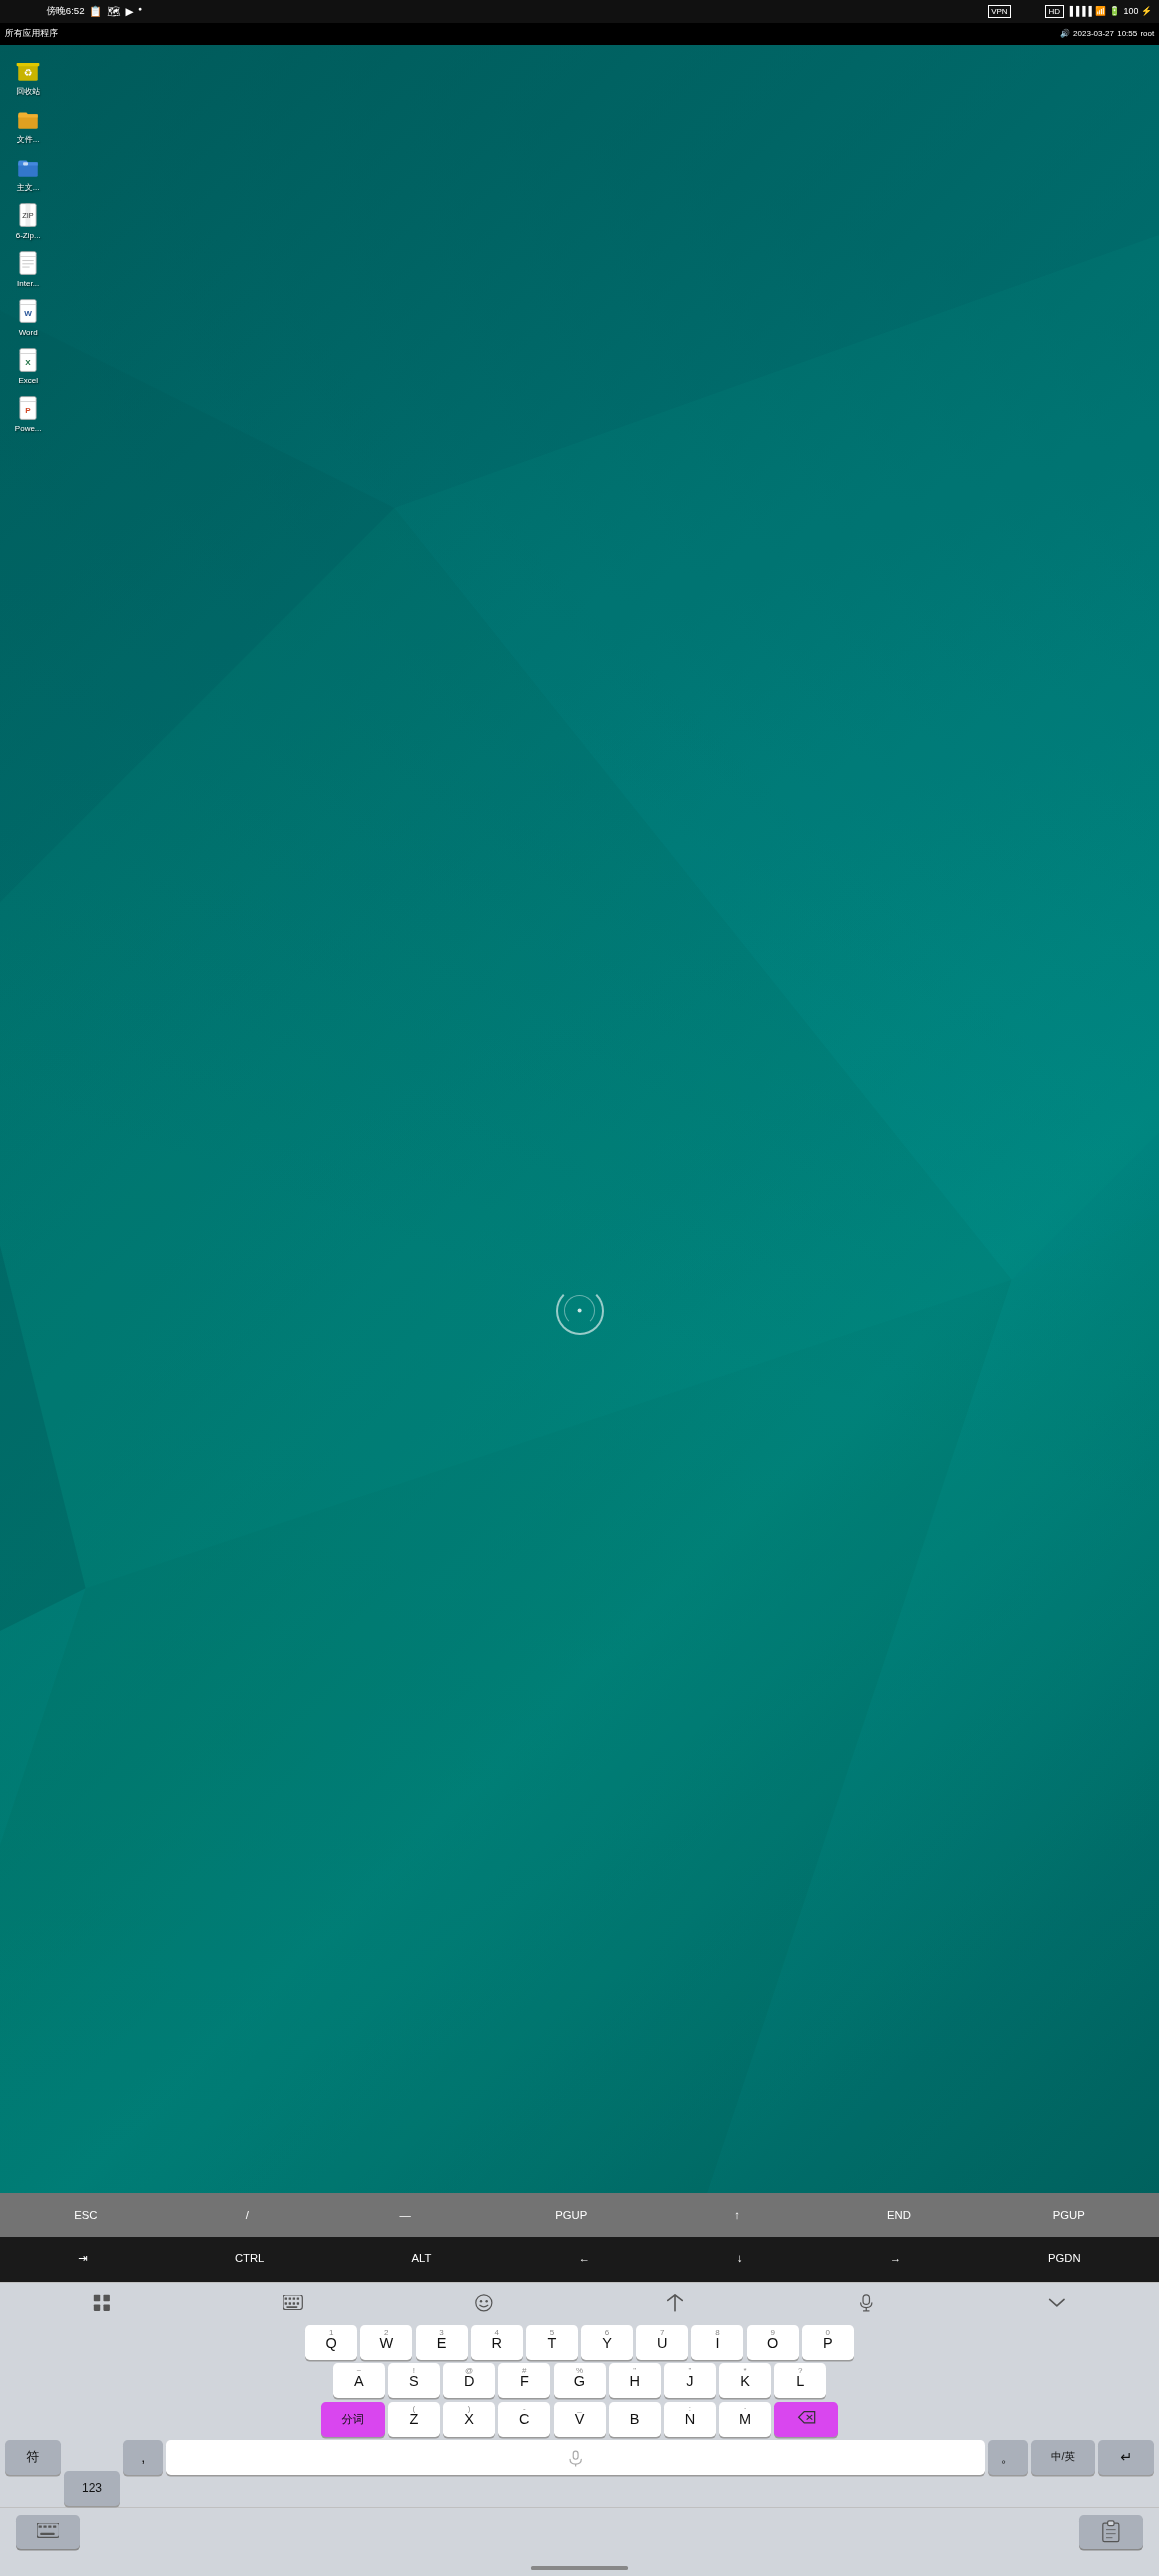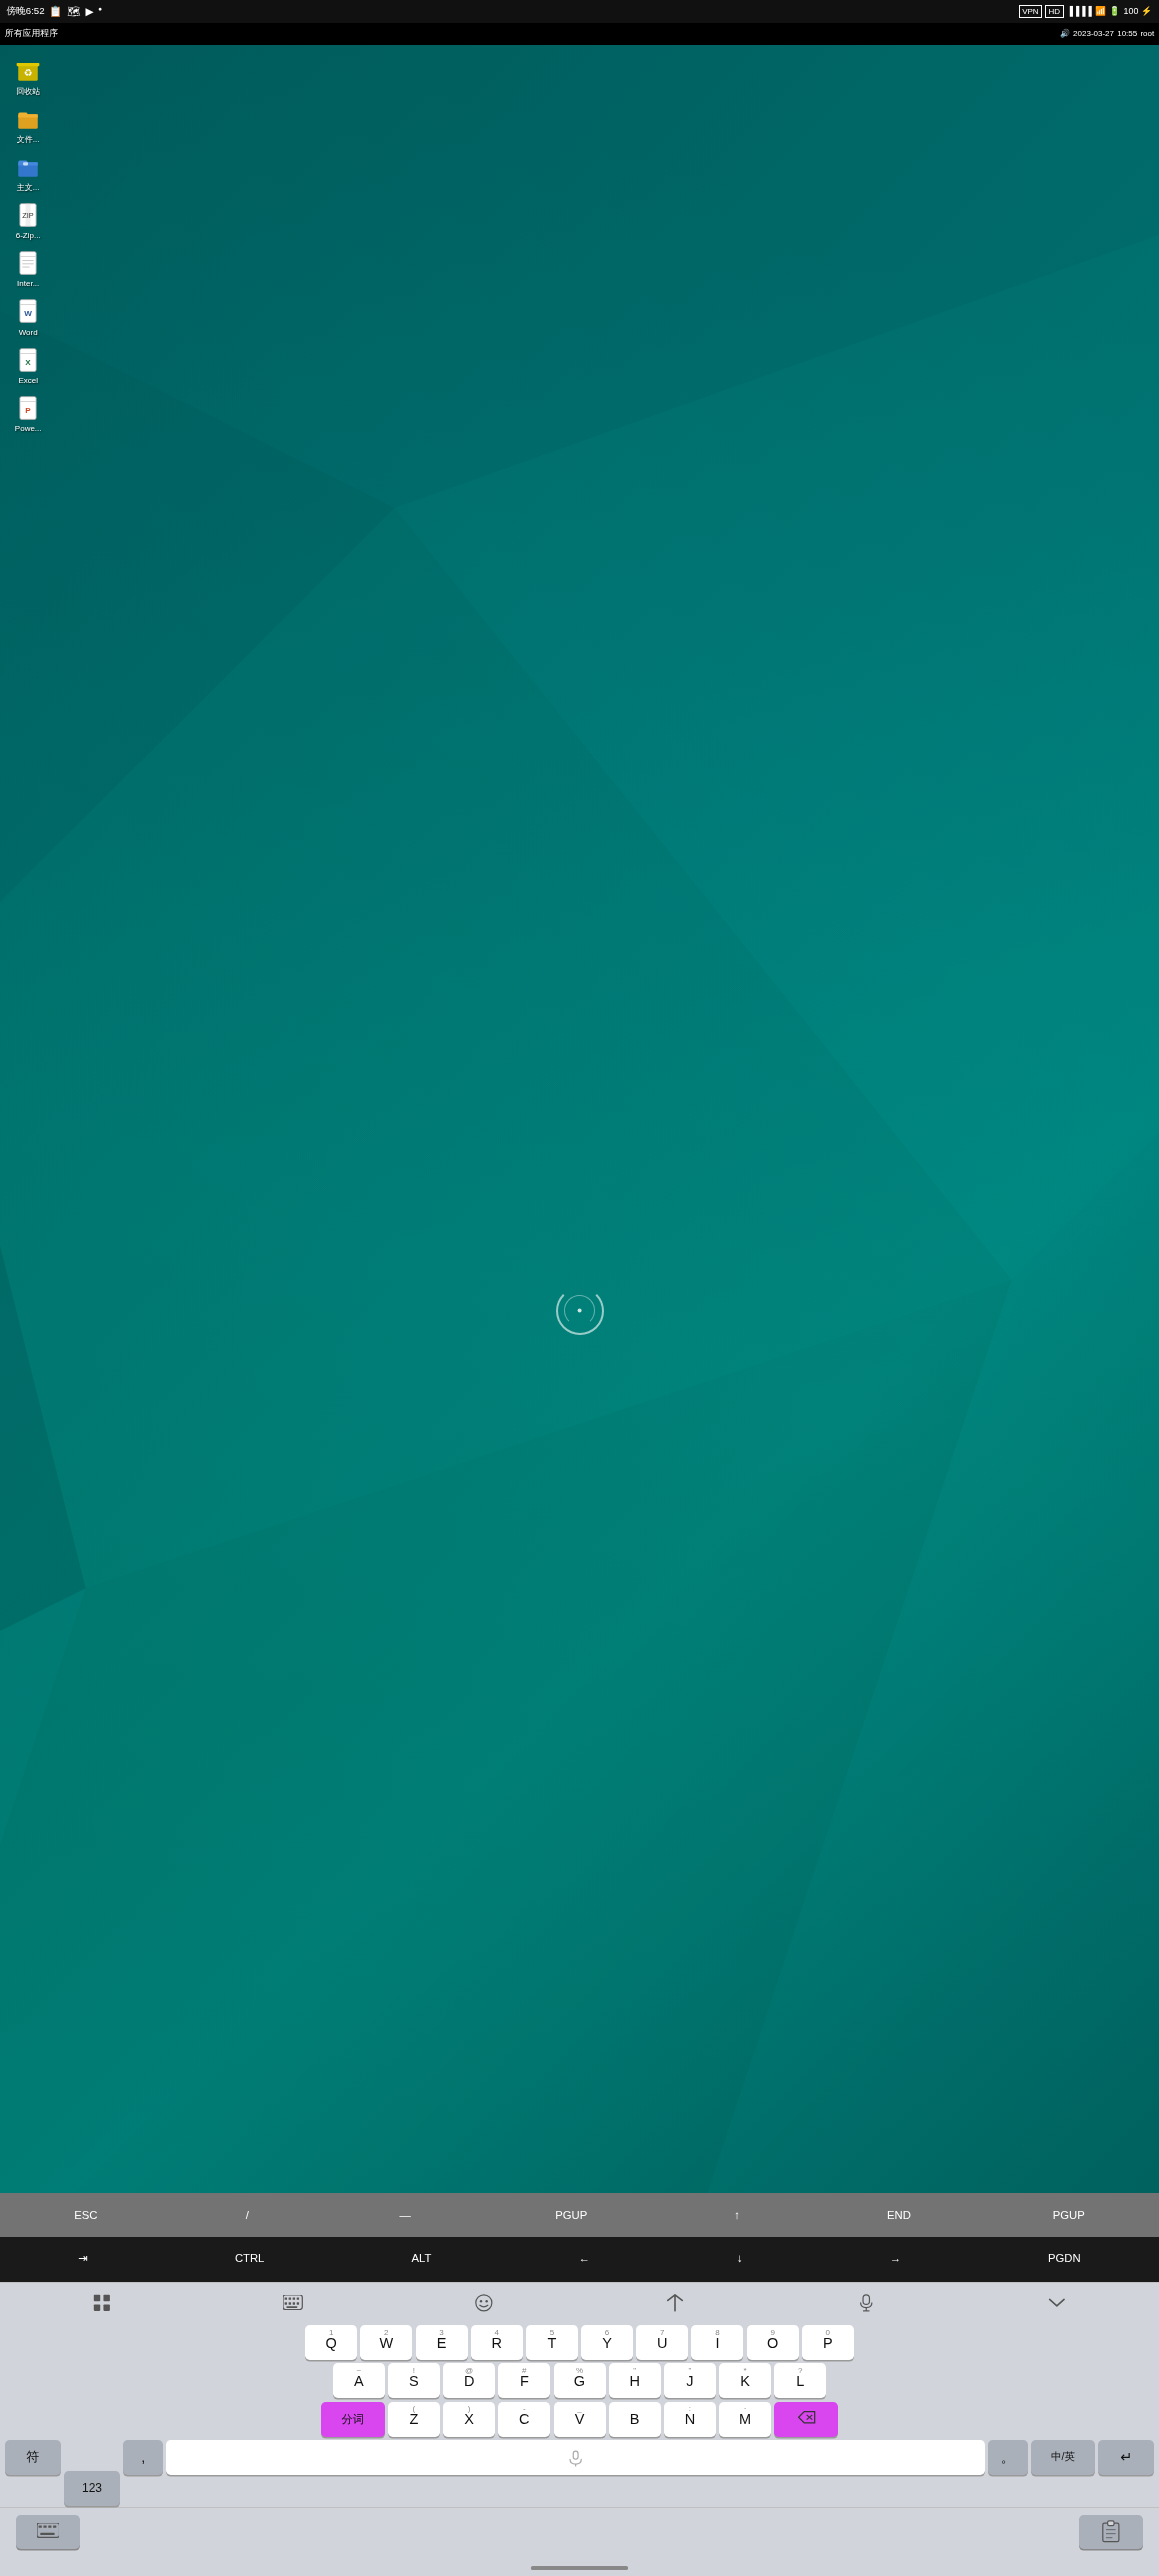--- a/index.html
+++ b/index.html
@@ -18,21 +18,21 @@
       height: 22.5px;
       background: #111;
       display: flex;
       align-items: center;
       justify-content: space-between;
       padding: 0 6.4px;
       color: #fff;
       font-size: 9.7px;
       z-index: 100;
     }
-    .status-left { display: flex; gap: 4.8px; }
+    .status-left { display: flex; gap: 4.8px; margin-left: 40px; }
     .status-right { display: flex; align-items: center; gap: 3.2px; font-size: 8.9px; }
 
     
     .taskbar {
       position: absolute;
       top: 22.5px; left: 0; right: 0;
       height: 22.5px;
       background: rgba(0,0,0,0.7);
       display: flex;
       align-items: center;
@@ -315,21 +315,21 @@
   <div class="status-left">
     <span>傍晚6:52</span>
 
     <span style="font-size:10.5px;">📋</span>
     <span style="font-size:10.5px;">🗺</span>
     <span style="font-size:10.5px;">▶</span>
     <span style="font-size:6.4px;">●</span>
   </div>
   <div class="status-right">
     <span style="border:0.8px solid #fff;padding:0.8px 2.4px;font-size:8px;">VPN</span>
-    <span style="border:0.8px solid #fff;padding:0.8px 2.4px;font-size:8px;">HD</span>
+    <span style="border:0.8px solid #fff;padding:0.8px 2.4px;font-size:8px;margin-left:31px;">HD</span>
     <span>▐▐▐▐</span>
     <span>📶</span>
     <span>🔋</span>
     <span>100</span>
     <span>⚡</span>
   </div>
 </div>
 
 <div class="taskbar">
   <div class="taskbar-left">

